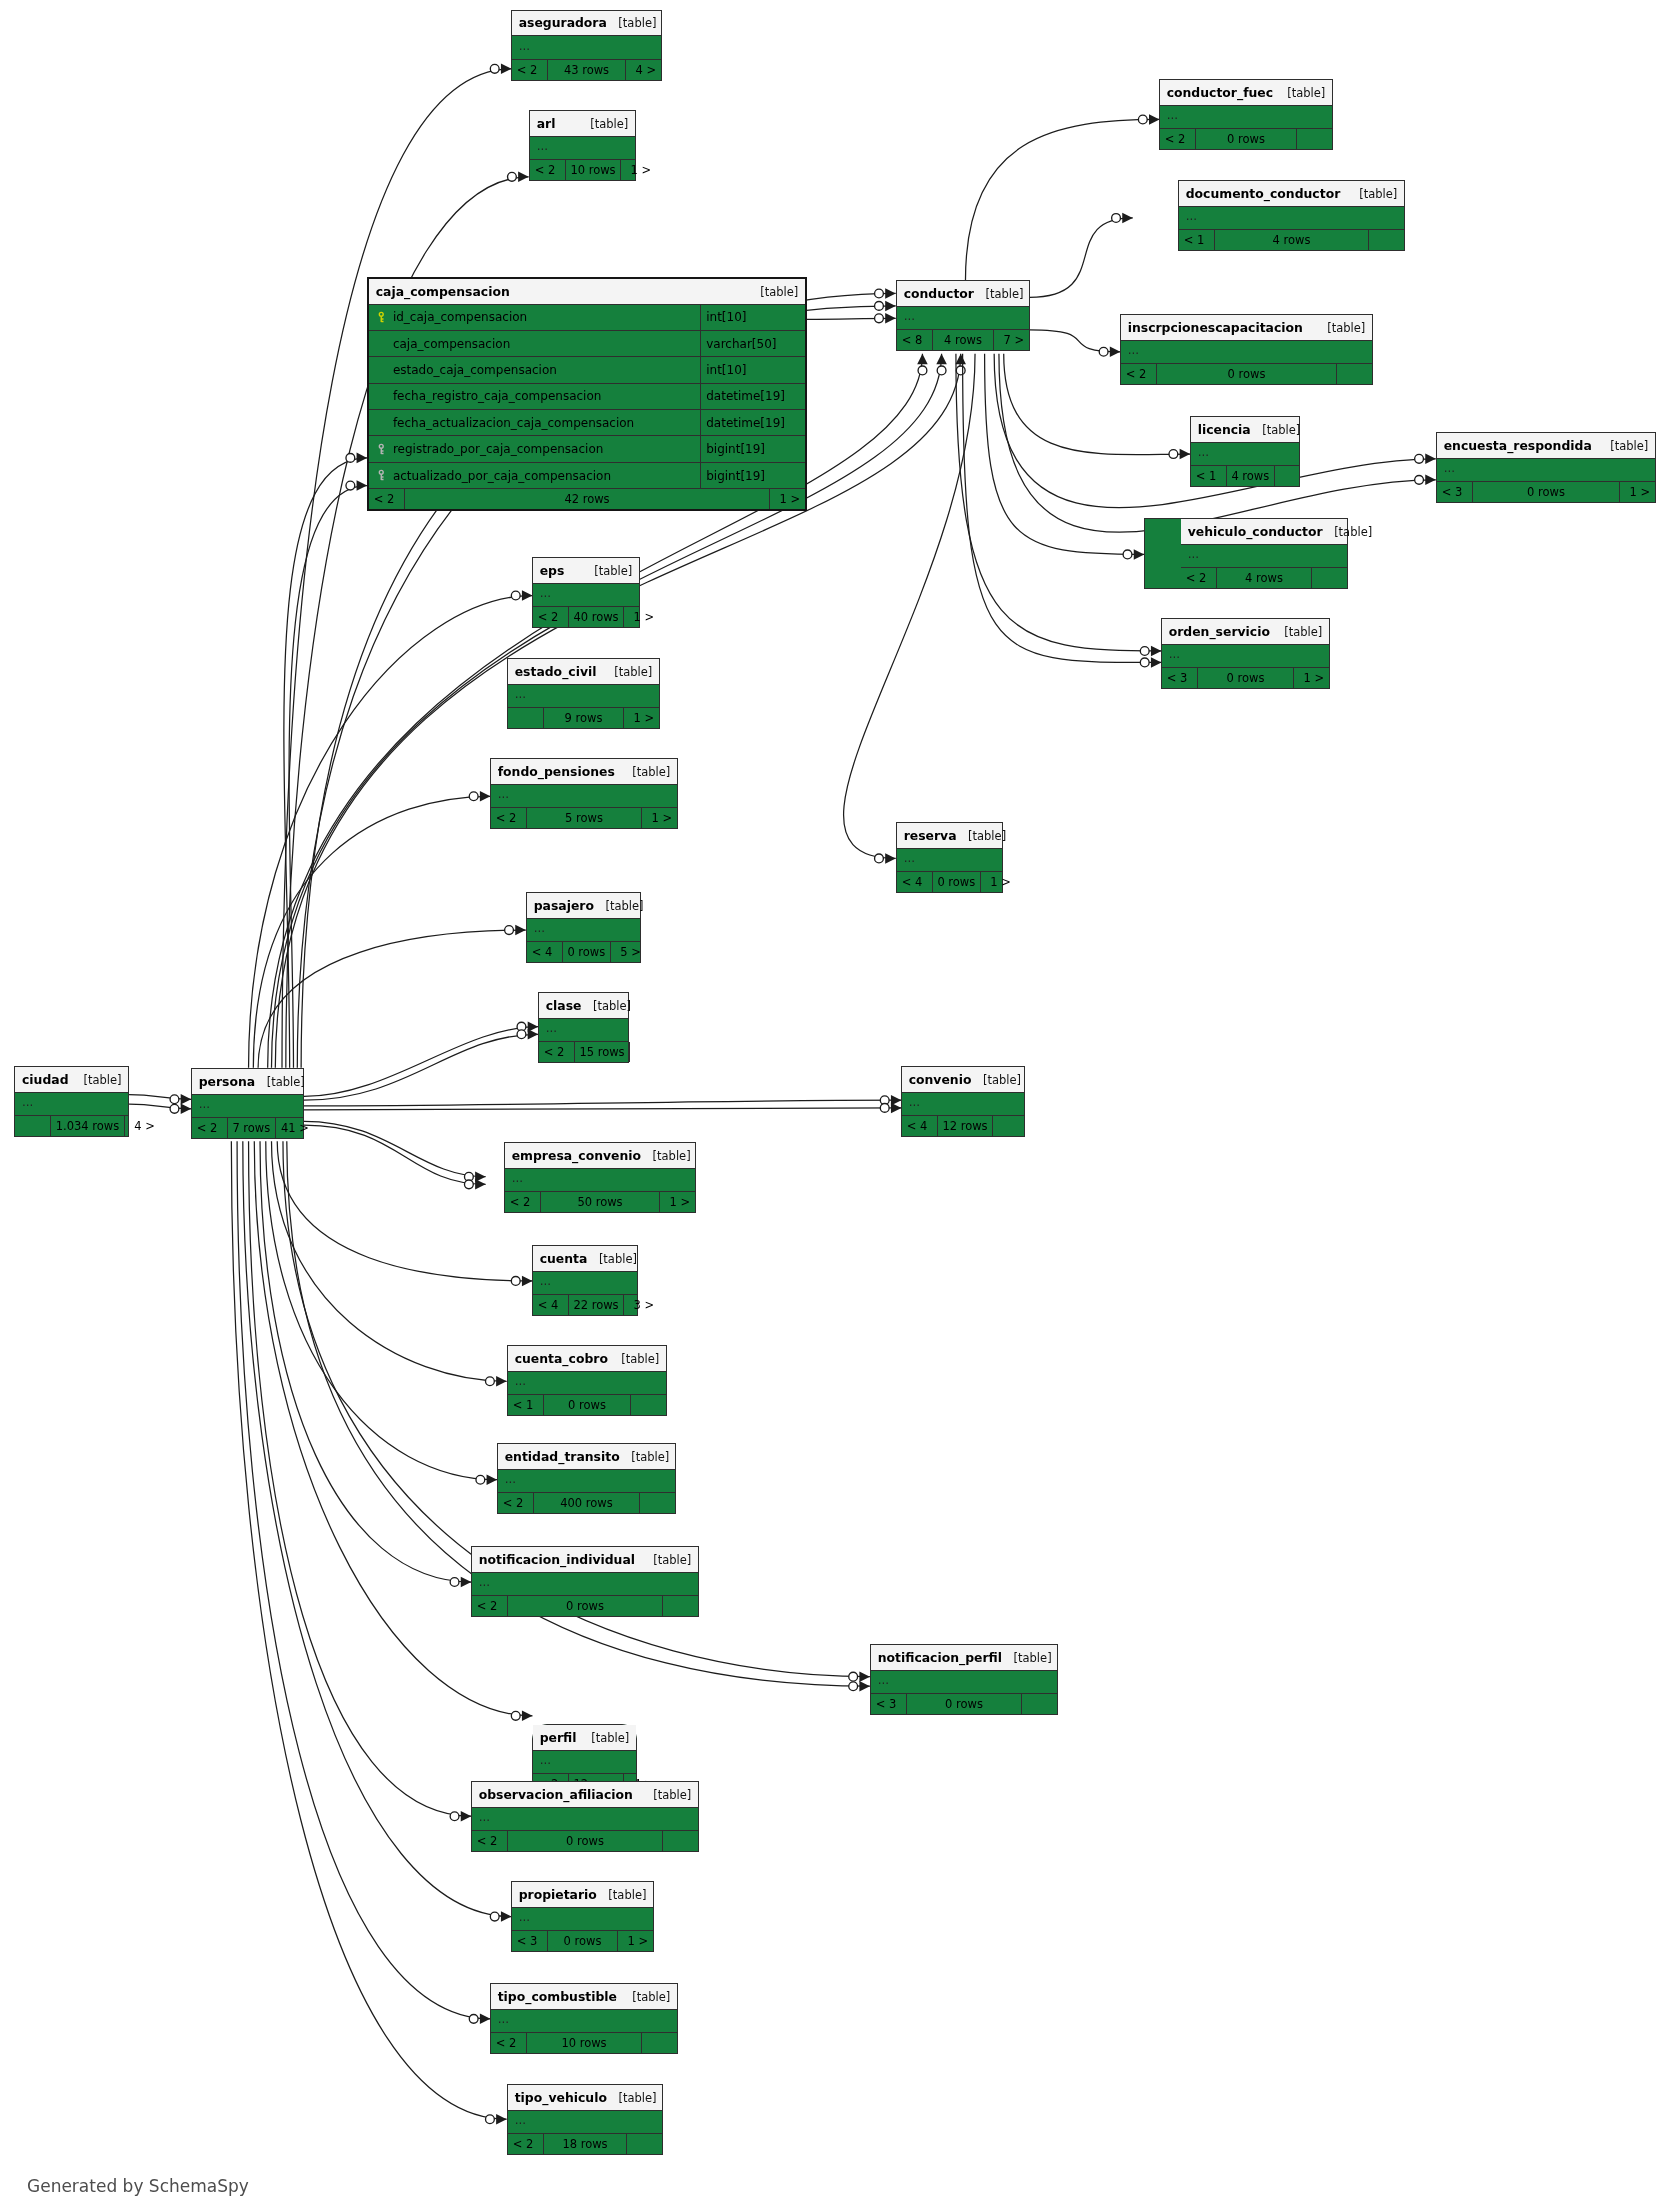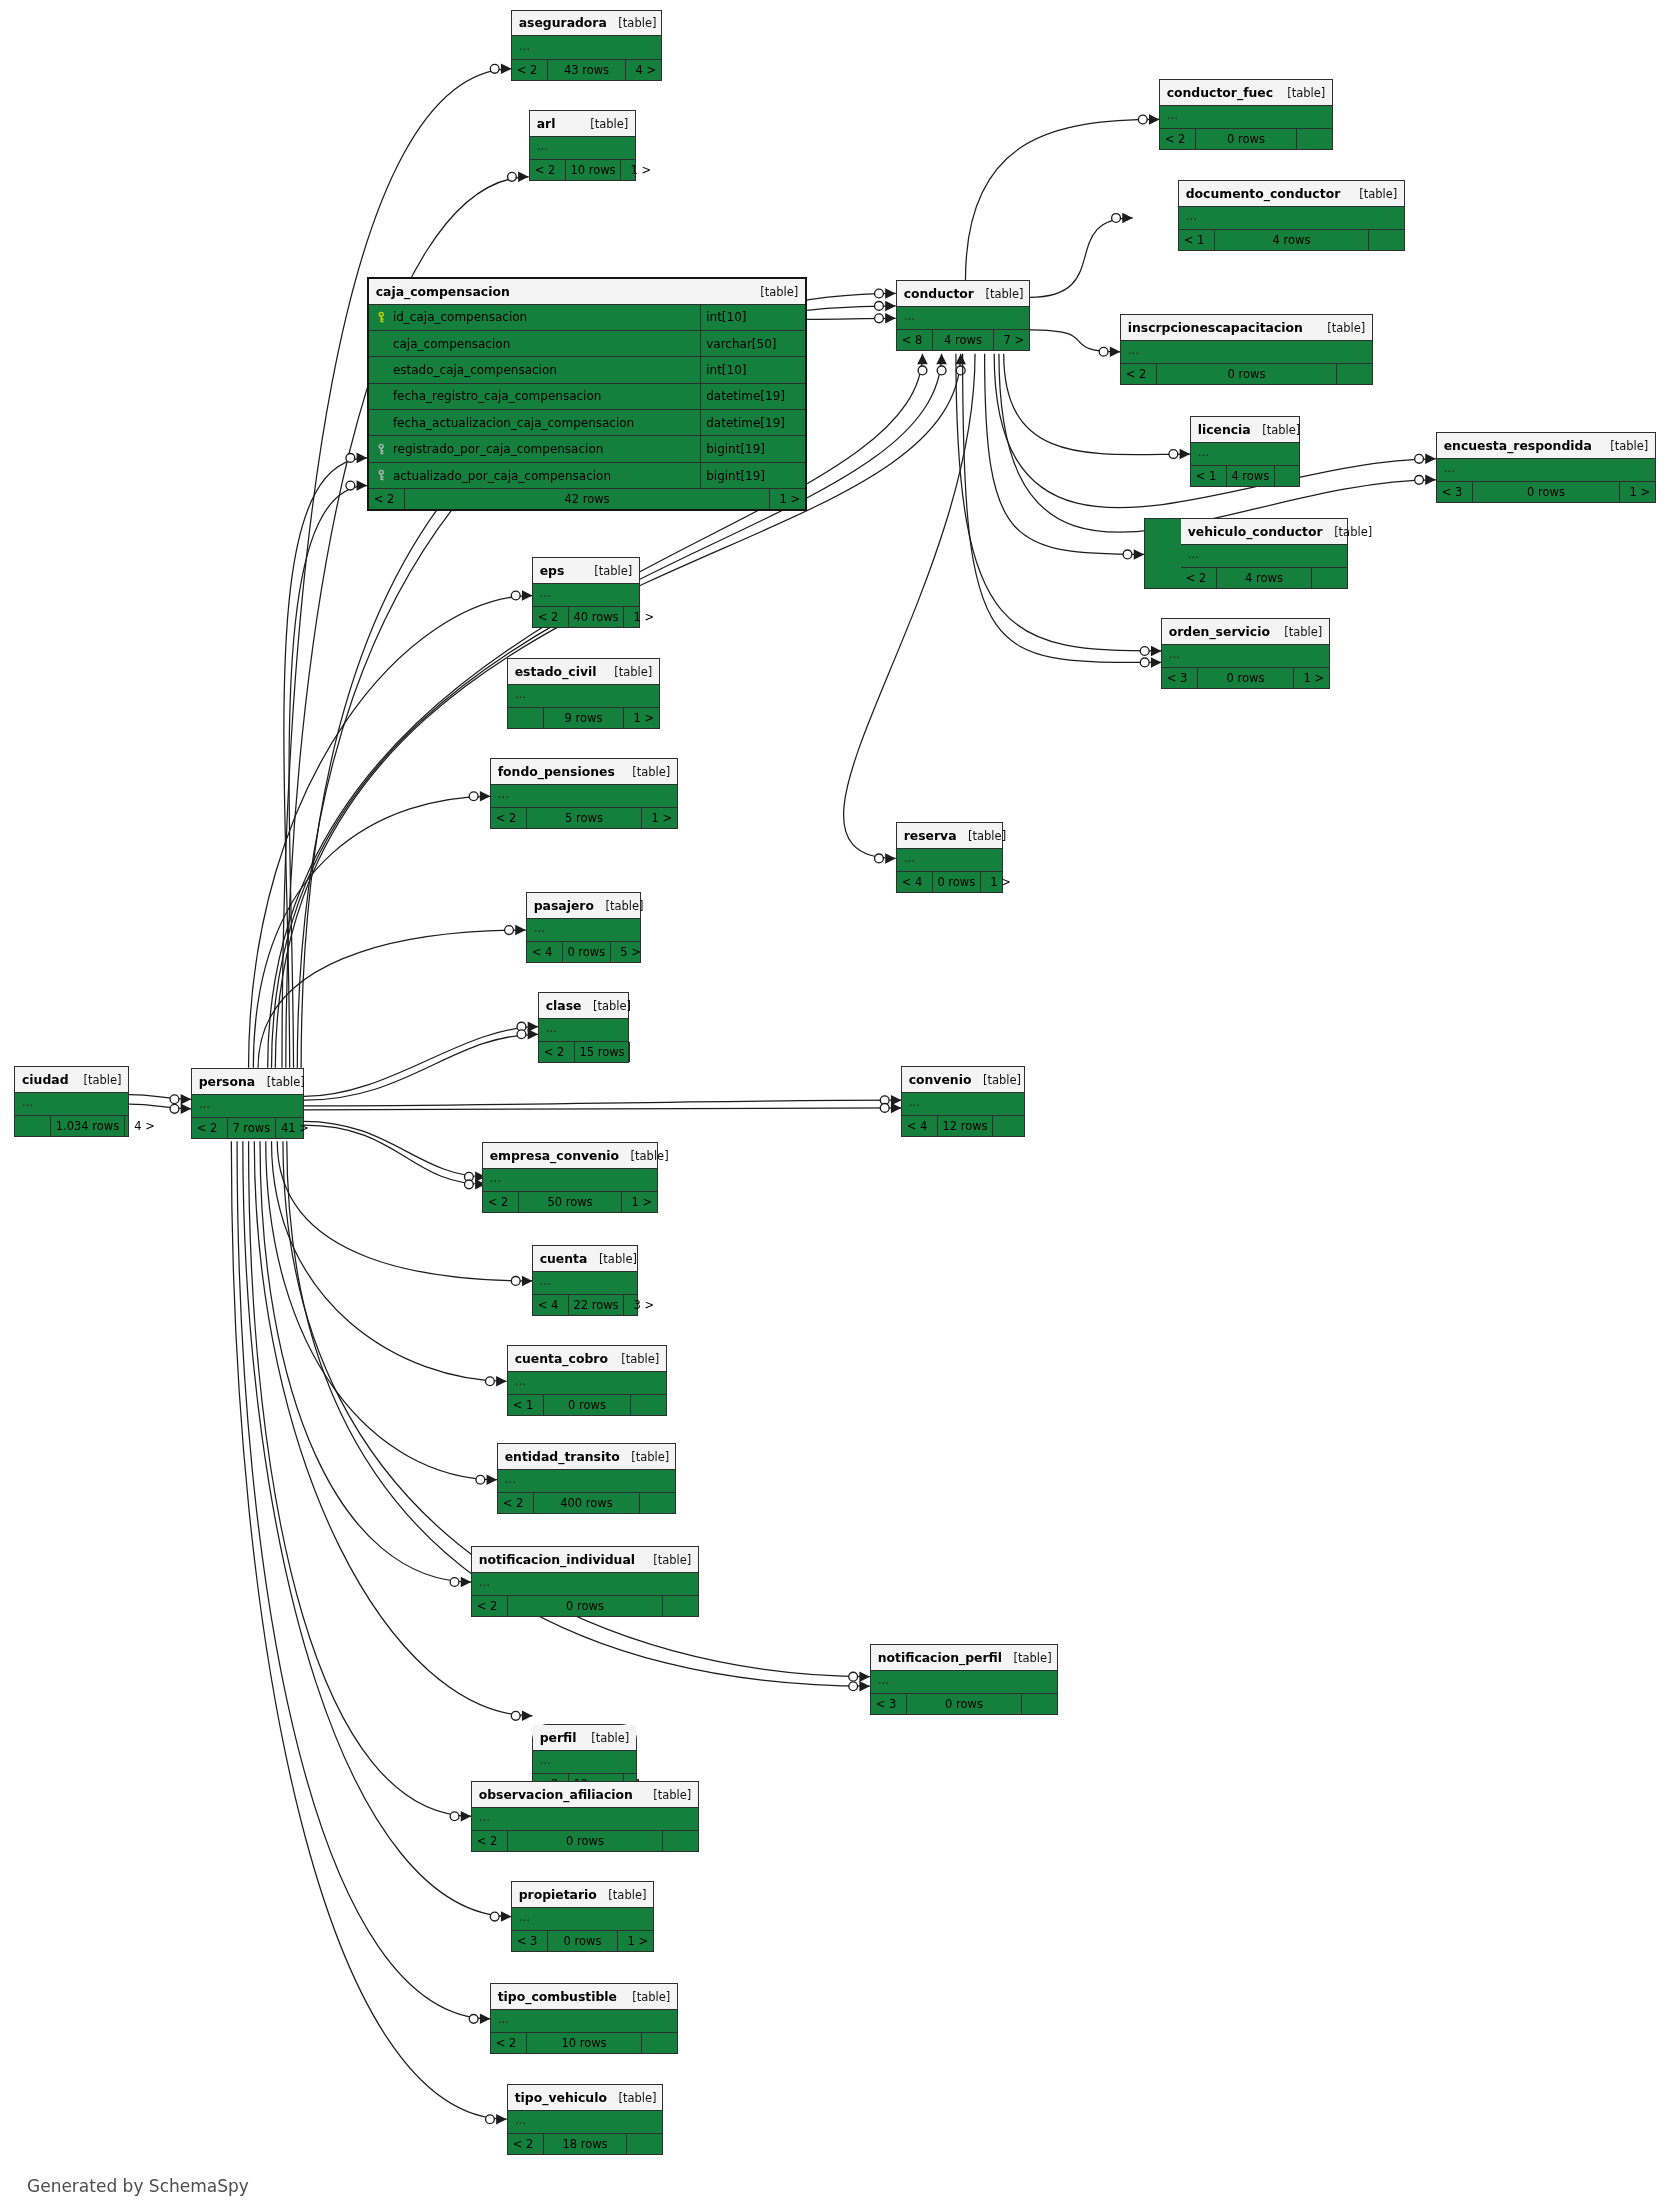--- a/index.html
+++ b/index.html
@@ -467,21 +467,21 @@
       <span class="tbl-name">convenio</span>
       <span class="tbl-tag">[table]</span>
     </div>
     <div class="tbl-body">...</div>
     <div class="tbl-f">
       <span class="f-left">&lt; 4</span>
       <span class="f-mid">12 rows</span>
       <span class="f-right"></span>
     </div>
   </div>
-      <div class="tbl" style="left: 482px; top: 1142px; width: 176px;">
+      <div class="tbl" style="left: 504px; top: 1142px; width: 192px;">
     <div class="tbl-h">
       <span class="tbl-name">empresa_convenio</span>
       <span class="tbl-tag">[table]</span>
     </div>
     <div class="tbl-body">...</div>
     <div class="tbl-f">
       <span class="f-left">&lt; 2</span>
       <span class="f-mid">50 rows</span>
       <span class="f-right">1 &gt;</span>
     </div>

